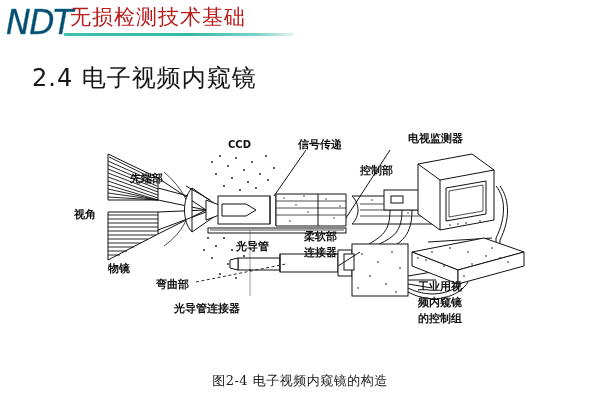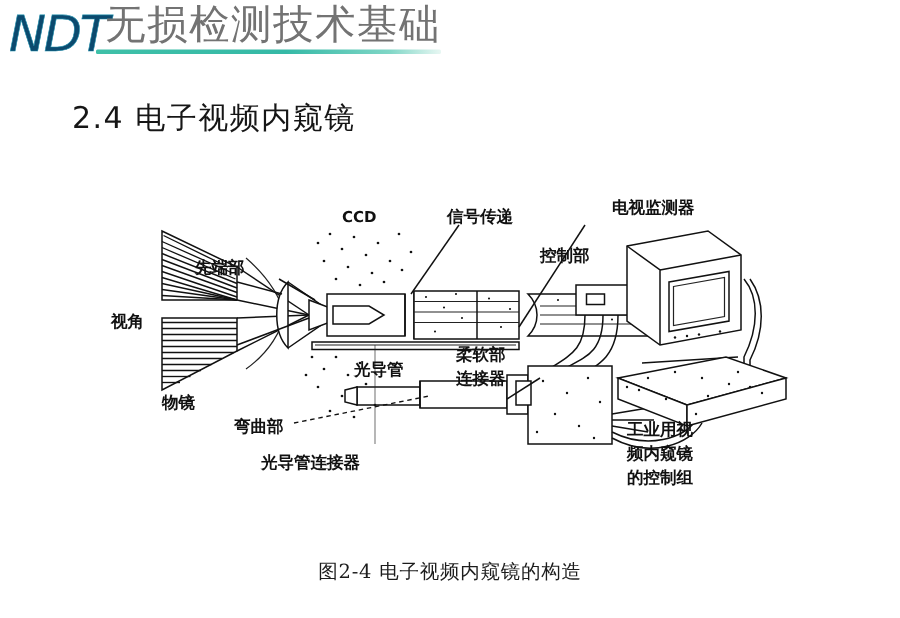--- a/index.html
+++ b/index.html
@@ -33,43 +33,43 @@
     font-style: italic;
     letter-spacing: -1.5px;
     color: #0c4a6e;
     line-height: 1;
     -webkit-text-stroke: 0.4px #1d8aa8;
   }
   #header-title {
     position: absolute;
     left: 70px;
     top: 4px;
-    font-size: 27px;
+    font-size: 21px;
     font-weight: 400;
-    color: #737373;
+    color: #b91c1c;
     letter-spacing: 1px;
     line-height: 26px;
     white-space: nowrap;
   }
   #header-rule {
     position: absolute;
     left: 64px;
     top: 33px;
     width: 230px;
     height: 3px;
     background: linear-gradient(to right, #3fc0a8 0%, #35b9a6 55%, #7fd6c6 85%, #e8f7f3 100%);
     border-radius: 1px;
   }
 
   
   #section-title {
     position: absolute;
-    left: 48px;
+    left: 32px;
     top: 64px;
-    font-size: 20px;
+    font-size: 24px;
     color: #161616;
     letter-spacing: 1px;
     line-height: 28px;
     white-space: nowrap;
   }
 
   
   #figure-area {
     position: absolute;
     left: 60px;

